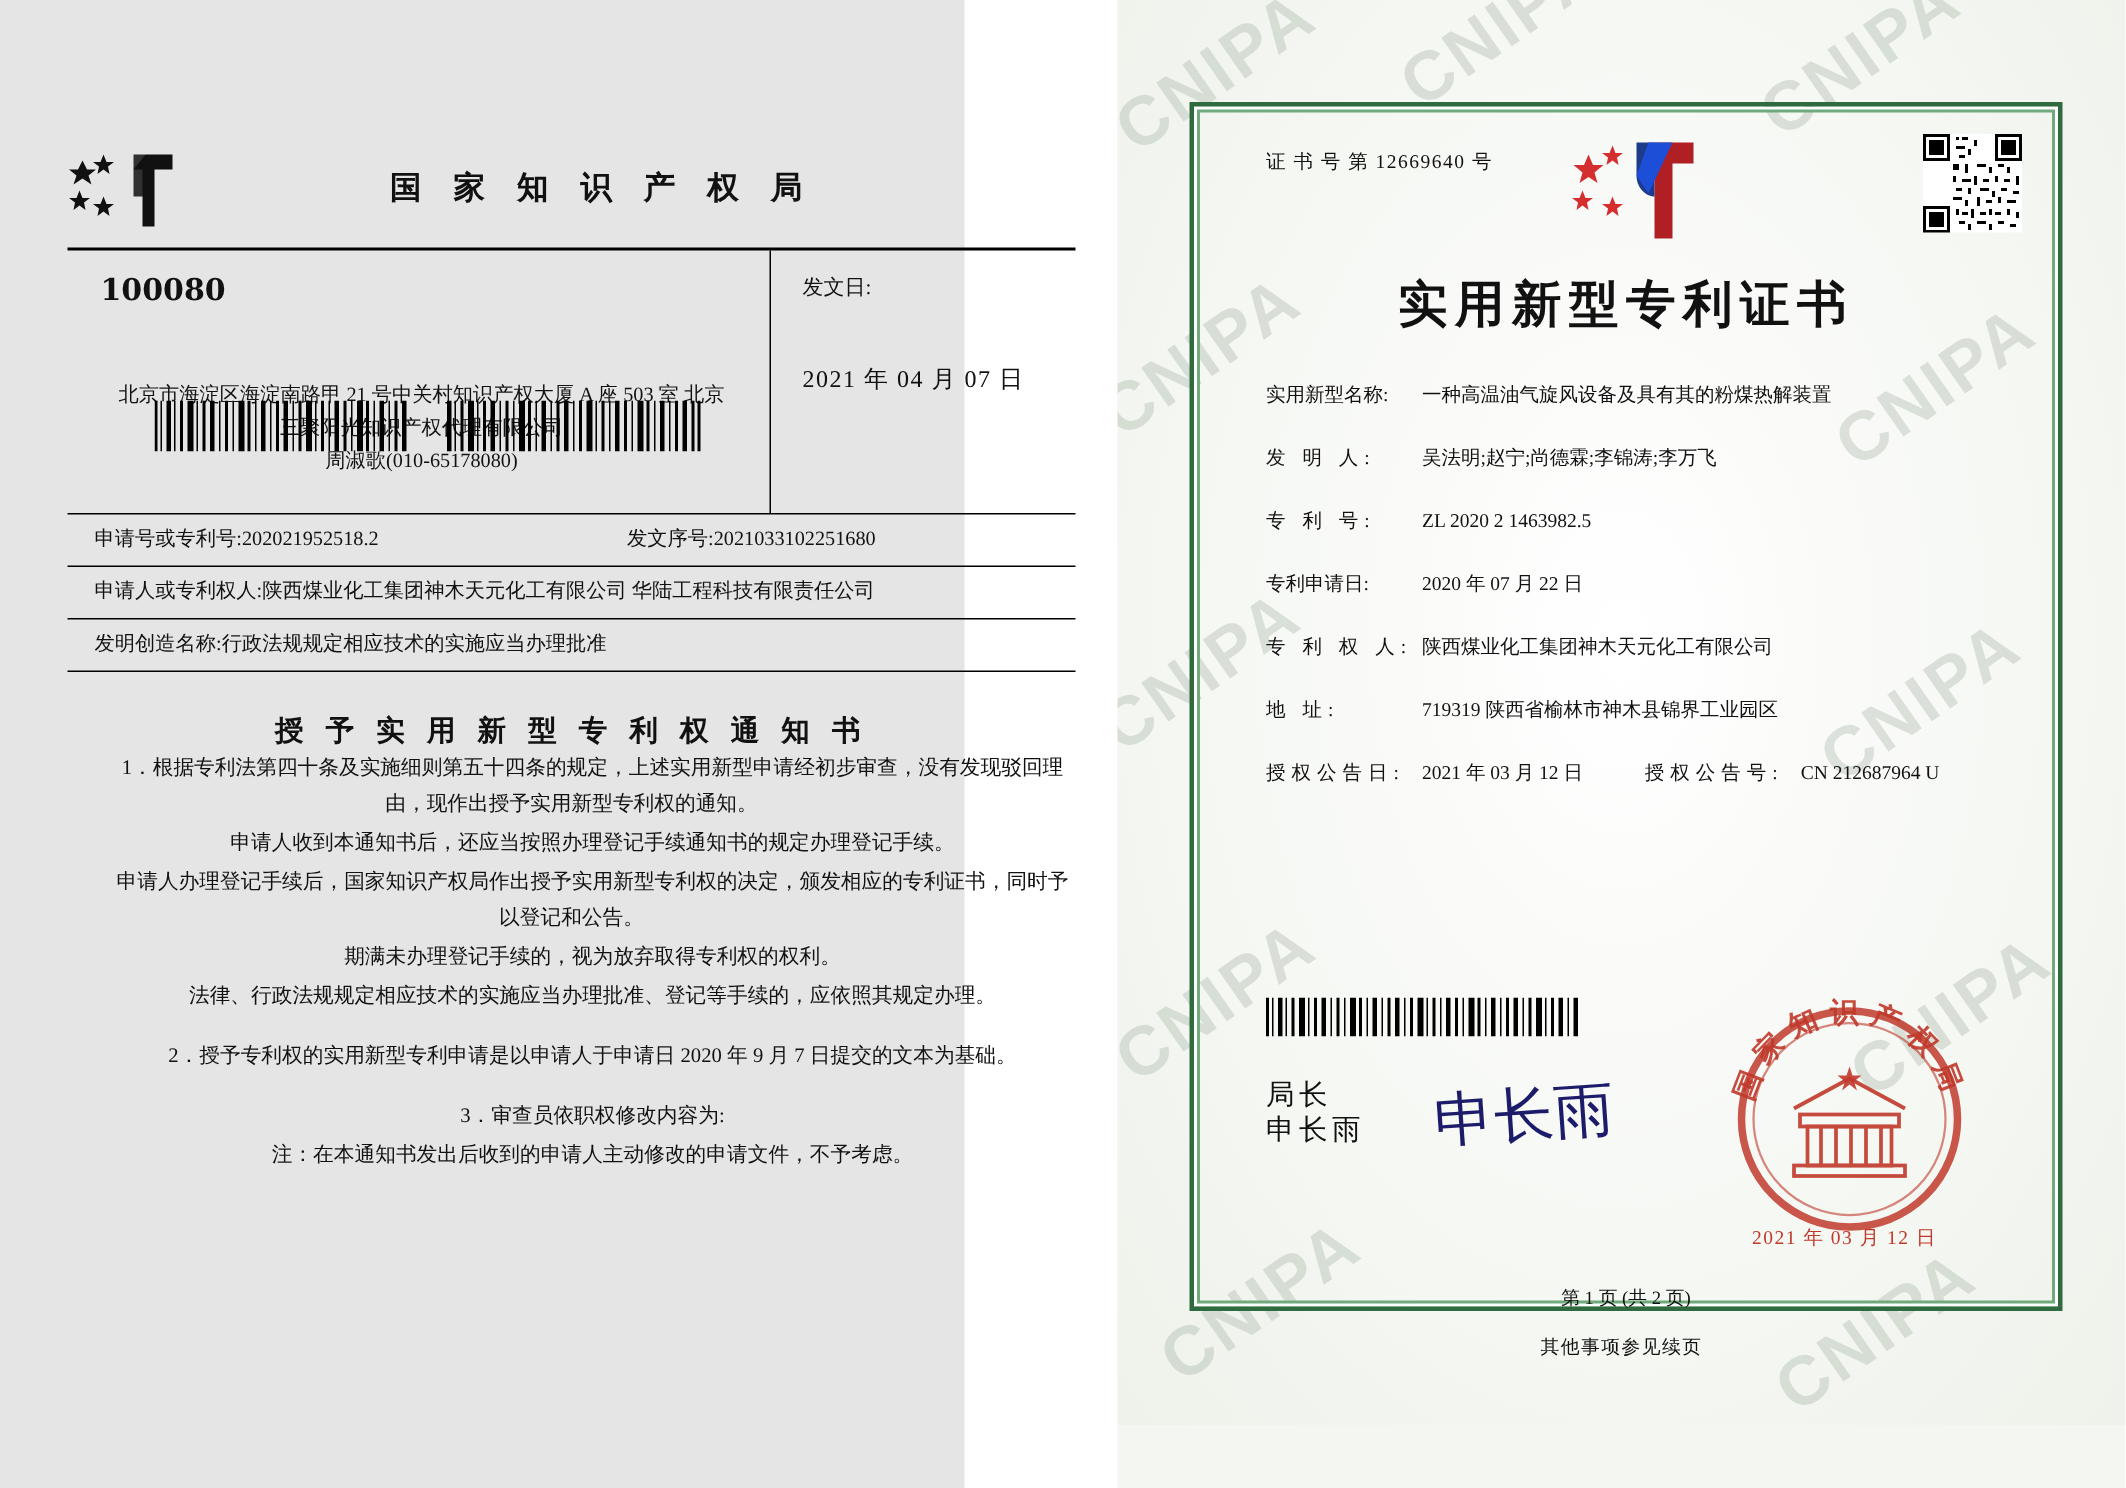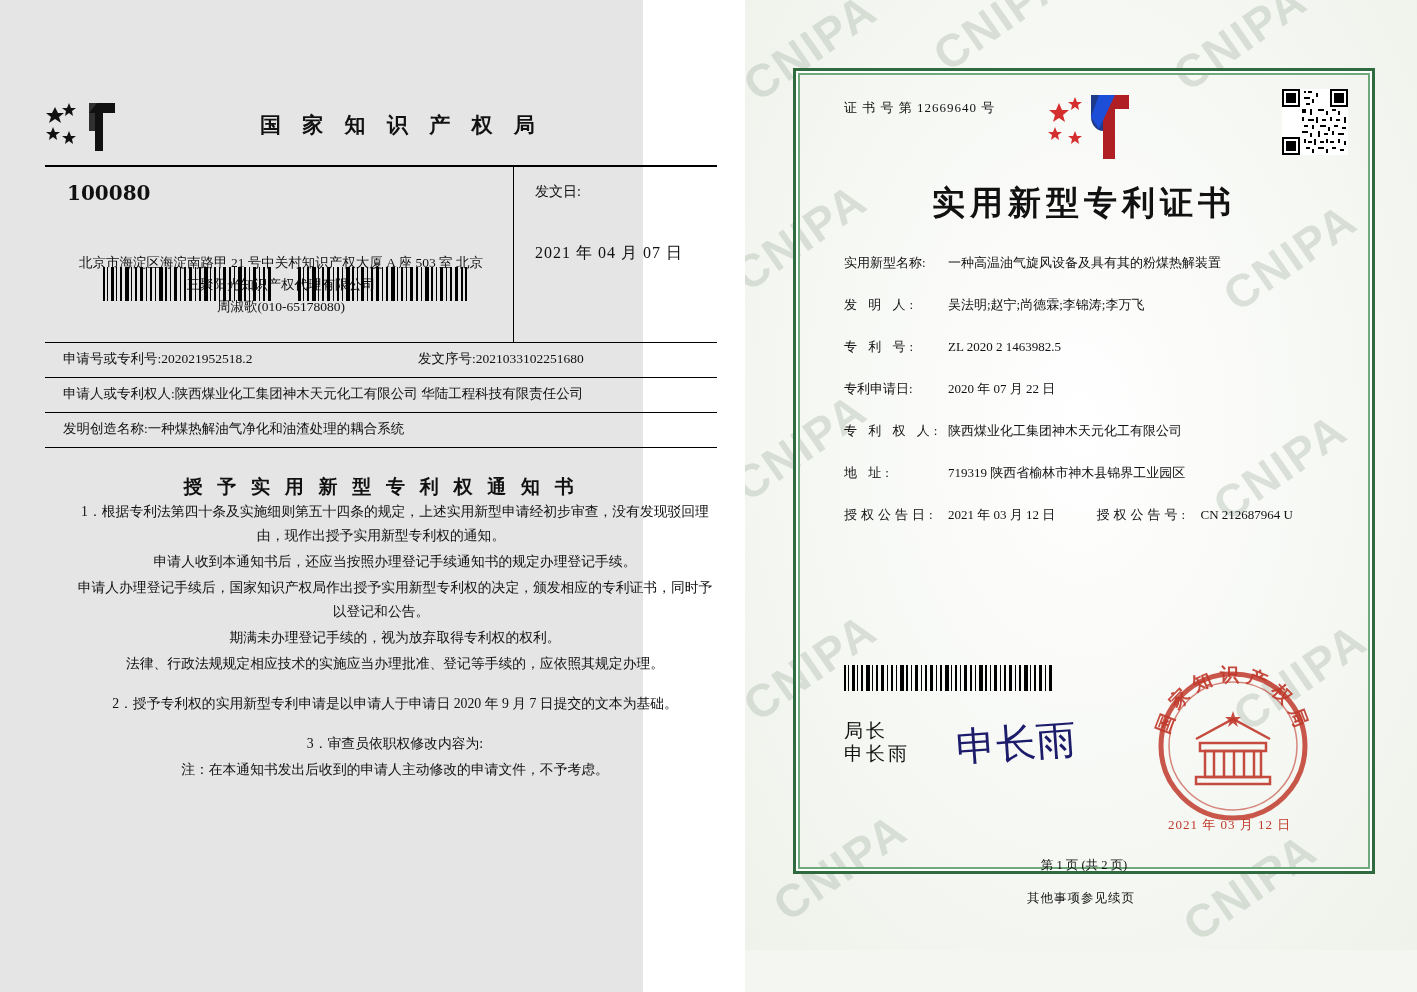--- a/index.html
+++ b/index.html
@@ -259,21 +259,21 @@
       </div>
 
       <div class="row">
         <span>申请号或专利号:</span><span>202021952518.2</span>
         <span class="mid"><span>发文序号:</span><span>2021033102251680</span></span>
       </div>
       <div class="row">
         <span>申请人或专利权人:</span><span>陕西煤业化工集团神木天元化工有限公司  华陆工程科技有限责任公司</span>
       </div>
       <div class="row">
-        <span>发明创造名称:</span><span>一种煤热解油气净化和油渣处理的耦合系统</span>
+        <span>发明创造名称:</span><span>行政法规规定相应技术的实施应当办理批准</span>
       </div>
 
       <div class="sec-title">授 予 实 用 新 型 专 利 权 通 知 书</div>
 
       <div class="body-txt">
         <p class="ind">1．根据专利法第四十条及实施细则第五十四条的规定，上述实用新型申请经初步审查，没有发现驳回理由，现作出授予实用新型专利权的通知。</p>
         <p class="ind">申请人收到本通知书后，还应当按照办理登记手续通知书的规定办理登记手续。</p>
         <p class="ind">申请人办理登记手续后，国家知识产权局作出授予实用新型专利权的决定，颁发相应的专利证书，同时予以登记和公告。</p>
         <p class="ind">期满未办理登记手续的，视为放弃取得专利权的权利。</p>
         <p class="ind">法律、行政法规规定相应技术的实施应当办理批准、登记等手续的，应依照其规定办理。</p>

